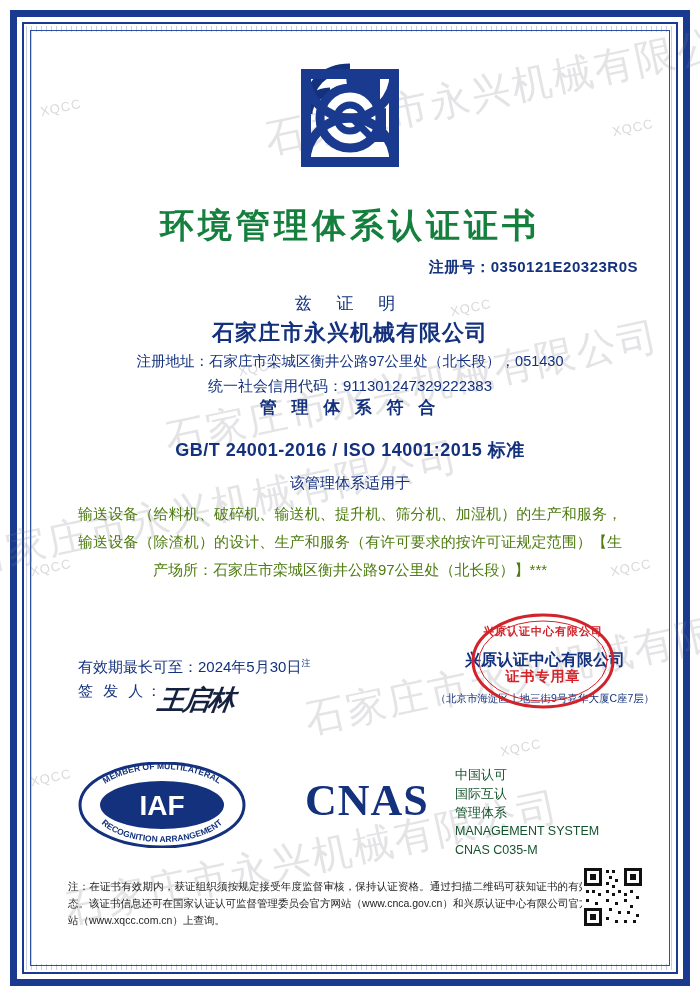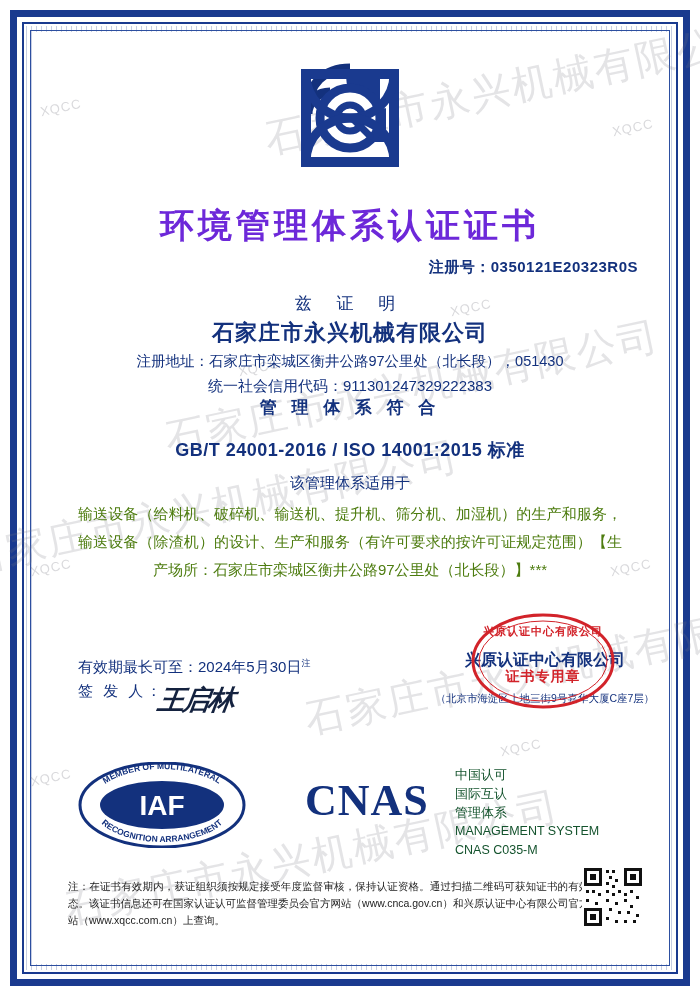--- a/index.html
+++ b/index.html
@@ -100,21 +100,21 @@
     height: 130px;
   }
   
   .title {
     position: absolute;
     left: 0; right: 0;
     top: 203px;
     text-align: center;
     font-size: 34px;
     font-weight: bold;
-    color: #6d28d9;
+    color: #15803d;
     letter-spacing: 4px;
     font-family: "Liberation Sans", sans-serif;
   }
   .reg-no {
     position: absolute;
     right: 62px;
     top: 258px;
     font-size: 15px;
     color: #13317d;
     font-weight: bold;

